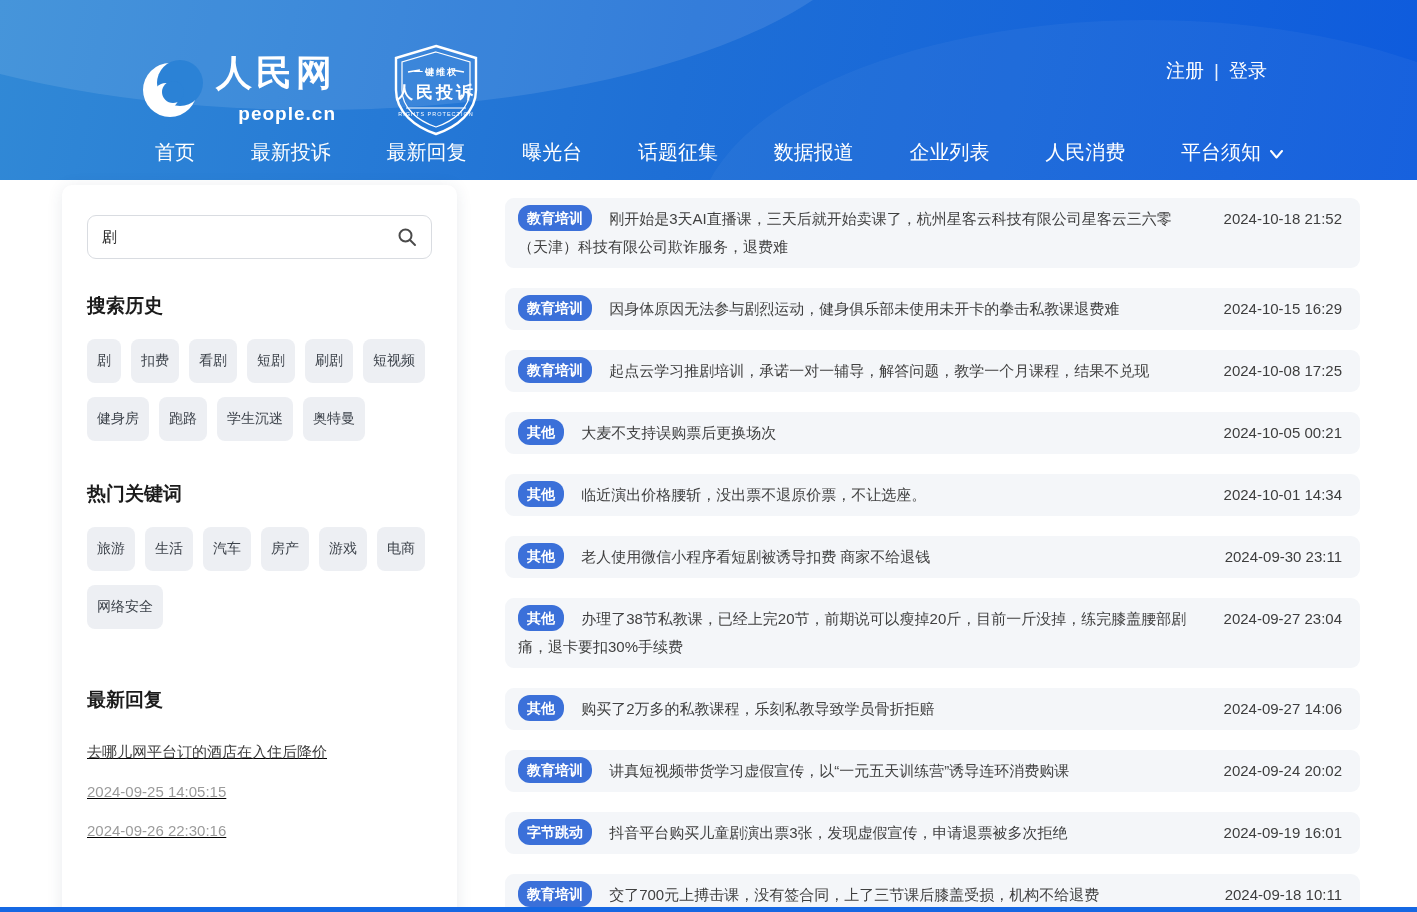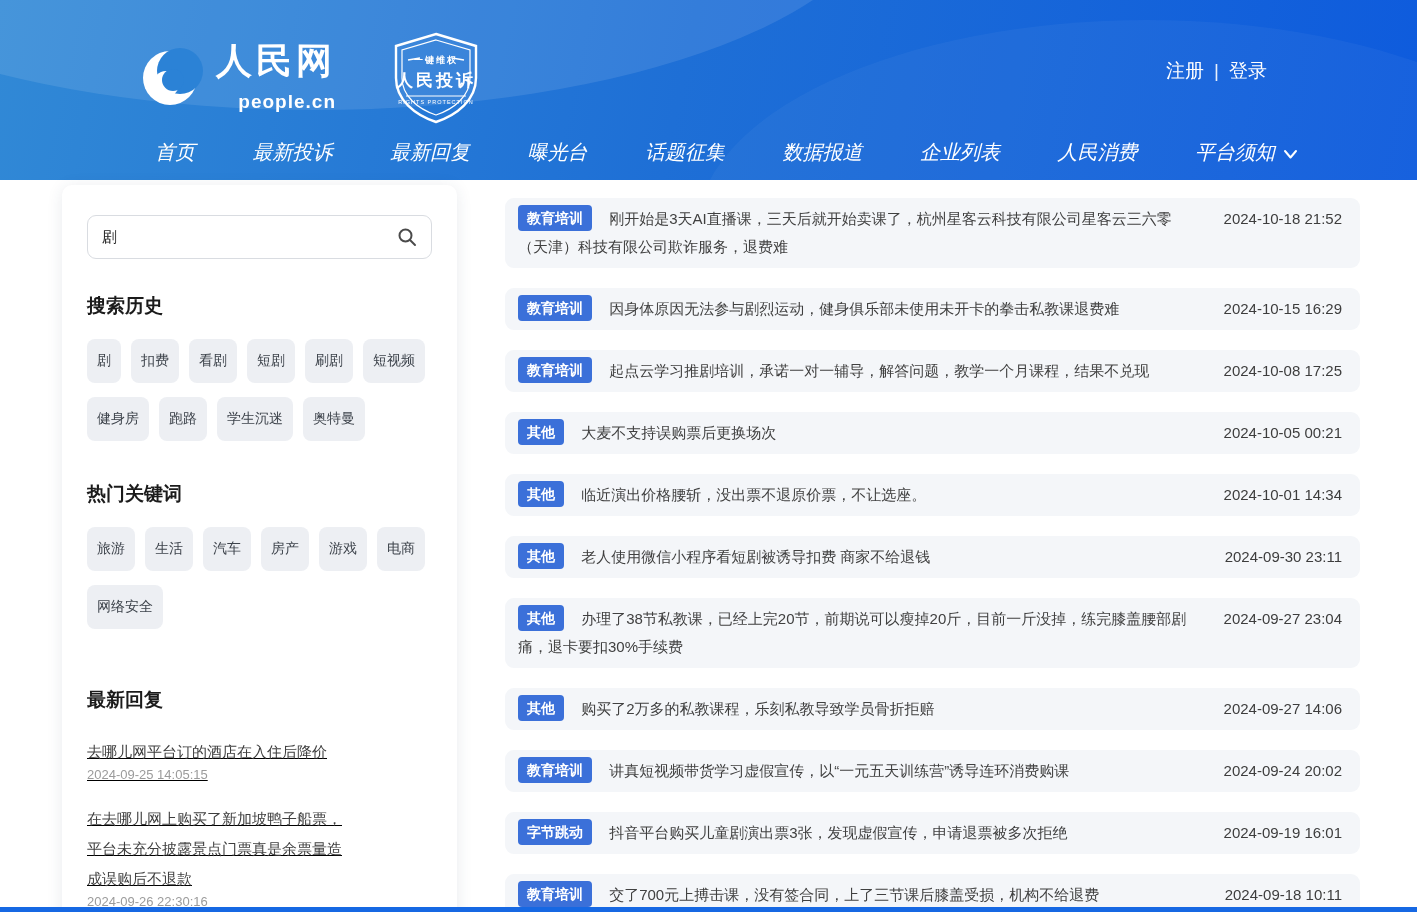--- a/index.html
+++ b/index.html
@@ -7,33 +7,33 @@
     font-family:"Liberation Sans","DejaVu Sans",sans-serif; }
 
   
   .header { position:relative; height:180px; overflow:hidden;
     background:linear-gradient(102deg,#3189d6 0%,#1e6fd6 48%,#0e5bdd 100%); }
   .header::before { content:""; position:absolute; left:-260px; top:-330px;
     width:1150px; height:440px; border-radius:50%; background:rgba(255,255,255,0.10); }
   .header::after { content:""; position:absolute; right:-180px; bottom:-260px;
     width:900px; height:420px; border-radius:50%; background:rgba(255,255,255,0.04); }
 
-  .logo-row { position:absolute; left:140px; top:30px; display:flex; align-items:center; z-index:2; }
+  .logo-row { position:absolute; left:140px; top:42px; display:flex; align-items:center; z-index:2; }
   .logo-mark { width:64px; height:64px; margin-right:12px; }
   .logo-text { color:#fff; }
   .logo-title { font-size:36px; font-weight:bold; letter-spacing:4px; line-height:36px; }
   .logo-sub { font-size:19px; font-weight:bold; letter-spacing:1px; margin-top:12px; text-align:right; }
   .shield { margin-left:48px; }
 
   .auth { position:absolute; top:58px; right:150px; color:#fff; font-size:19px; z-index:2; }
   .auth a { color:#fff; text-decoration:none; cursor:pointer;font-family:Liberation Serif, serif; }
   .auth .sep { margin:0 10px; opacity:.9; }
 
-  .nav { position:absolute; left:155px; right:119px; bottom:14px; display:flex;
-    justify-content:space-between; align-items:center; z-index:2;font-style:italic; }
+  .nav { position:absolute; left:155px; right:133px; bottom:14px; display:flex;
+    justify-content:space-between; align-items:center; z-index:2; }
   .nav-item { color:#fff; font-size:20px; display:flex; align-items:center; cursor:pointer; white-space:nowrap; }
   .nav-item .chev { margin-left:8px; margin-top:3px; }
 
   
   .page { position:relative; display:flex; height:732px; background:#fff; padding-left:62px; }
 
   
   .sidebar { width:395px; height:910px; margin-top:5px; background:#fff; border-radius:10px;
     box-shadow:0 2px 16px rgba(40,60,90,0.10); padding:30px 25px 0 25px; flex-shrink:0; }
   .searchbox { display:flex; align-items:center; height:44px; border:1px solid #d9dce1;
@@ -42,29 +42,29 @@
     font-family:inherit; background:transparent; }
   .side-h { font-size:19px; font-weight:bold; color:#1b1b1b; }
   .h-history { margin:34px 0 20px; }
   .h-hot { margin:40px 0 20px; }
   .h-reply { margin:58px 0 24px; }
   .tags { display:flex; flex-wrap:wrap; gap:14px 10px; }
   .tag { background:#edeff3; color:#3d434b; font-size:14px; padding:13px 10px;
     border-radius:8px; cursor:pointer; white-space:nowrap; }
   .reply { margin-bottom:22px; cursor:pointer;text-decoration:underline; }
   .reply-text { width:264px; font-size:15px; color:#3e3e3e; line-height:30px; }
-  .reply-date { font-size:13px; color:#9b9b9b; margin-top:0; }
+  .reply-date { font-size:15px; color:#9b9b9b; margin-top:16px; }
 
   
   .main { margin-left:48px; padding-top:18px; width:855px; }
   .card { background:#f4f6f9; border-radius:9px; padding:7px 18px 7px 13px;
     margin-bottom:20px; line-height:28px; font-size:15px; color:#404040; cursor:pointer; }
   .card-date { float:right; color:#3d3d3d; margin-left:22px; }
   .card-badge { display:inline-block; background:#3b70d9; color:#fff; font-weight:bold;
-    font-size:14px; line-height:18px; padding:4px 9px; border-radius:4px; margin-right:13px;
+    font-size:14px; line-height:18px; padding:4px 9px; border-radius:12px; margin-right:13px;
     position:relative; top:-1px; }
 
   .footer-strip { position:absolute; left:0; bottom:0; width:1417px; height:5px; background:#1668e3; }
 </style>
 </head>
 <body>
 
 <div class="header">
 
   <div class="logo-row">
@@ -197,21 +197,20 @@
 </div>
 
     <div class="side-h h-reply">最新回复</div>
     <div id="reply-list">
   <div class="reply">
     <div class="reply-text">去哪儿网平台订的酒店在入住后降价</div>
     <div class="reply-date">2024-09-25 14:05:15</div>
   </div>
 
   <div class="reply">
-    <div class="reply-text">在去哪儿网上购买了新加坡鸭子船票，平台未充分披露景点门票真是余票量造成误购后不退款</div>
     <div class="reply-date">2024-09-26 22:30:16</div>
   </div>
 </div>
   </div>
 
   <div class="main" id="complaint-list">
   <div class="card">
     <span class="card-date">2024-10-18 21:52</span>
     <span class="card-badge">教育培训</span>
     <span class="card-text">刚开始是3天AI直播课，三天后就开始卖课了，杭州星客云科技有限公司星客云三六零（天津）科技有限公司欺诈服务，退费难</span>

